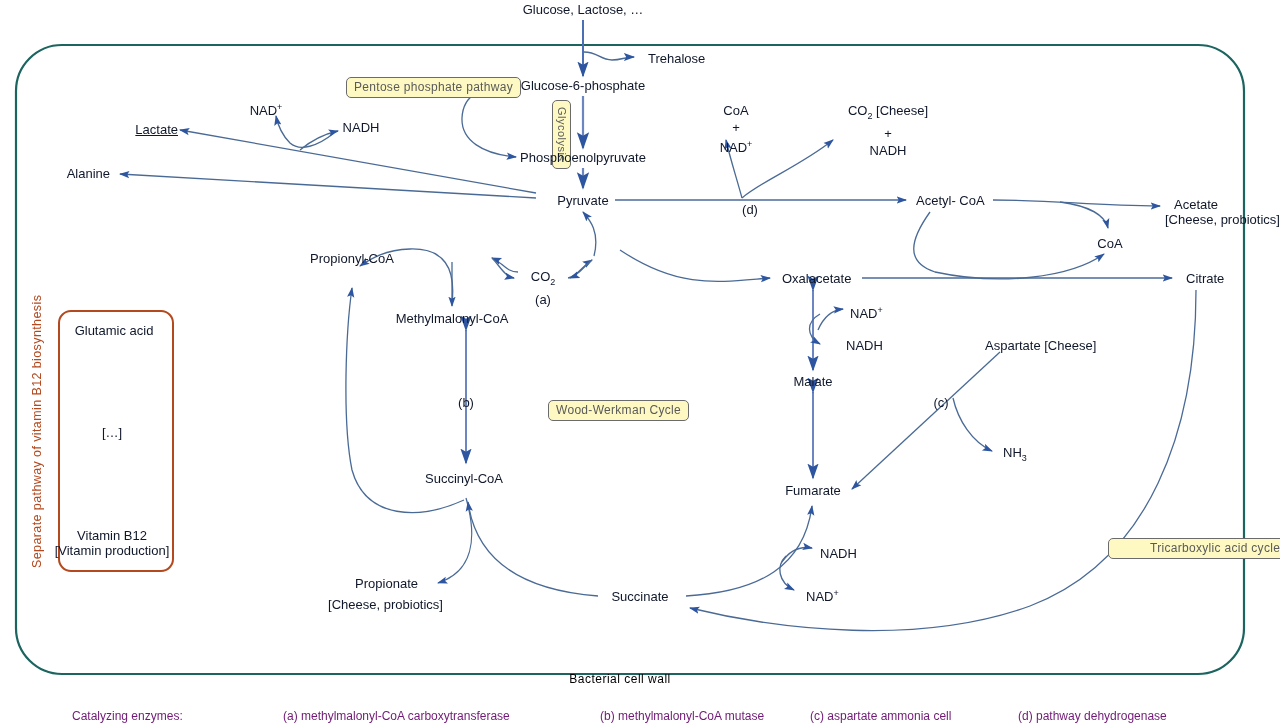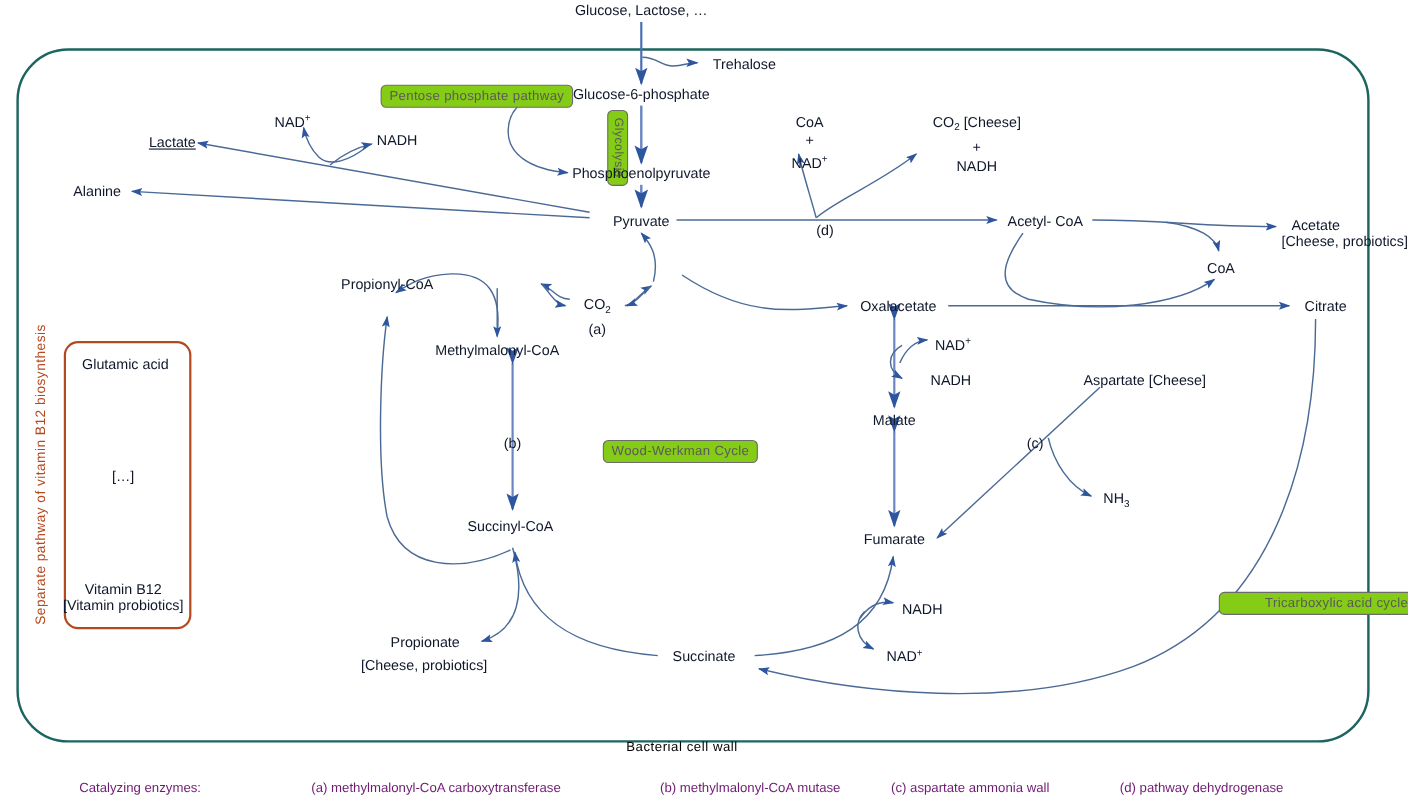--- a/index.html
+++ b/index.html
@@ -46,21 +46,21 @@
     text-align: center;
     line-height: 17px;
   }
   .boxlabel {
     position: absolute;
     font-size: 12px;
     color: #5a5a5a;
     border: 1px solid #6b6b6b;
     border-radius: 5px;
     padding: 2px 7px 3px 7px;
-    background: #84cc16;
+    background: #fef9c3;
     white-space: nowrap;
     letter-spacing: 0.3px;
   }
   .boxlabel.vert {
     writing-mode: vertical-rl;
     padding: 6px 2px 6px 3px;
     letter-spacing: 0.5px;
     font-size: 11px;
   }
   .cellwall-label {
@@ -281,23 +281,23 @@
 
   <div class="vitbox" style="left:58px; top:310px; width:112px; height:258px;"></div>
 
   <div class="vitbox-side" style="left:30px; top:312px; height:256px;">Separate pathway of vitamin B12 biosynthesis</div>
 
   <div class="lbl c" style="left:114px; top:323px;">Glutamic acid</div>
 
   <div class="lbl c" style="left:112px; top:425px;">[…]</div>
 
   <div class="lbl c" style="left:112px; top:528px;">Vitamin B12</div>
-  <div class="lbl c" style="left:112px; top:543px;">[Vitamin probiotics]</div>
+  <div class="lbl c" style="left:112px; top:543px;">[Vitamin production]</div>
 
   <div class="cellwall-label" style="left:620px; top:672px;">Bacterial cell wall</div>
 
   <div class="caption" style="left:72px; top:709px;">Catalyzing enzymes:</div>
   <div class="caption" style="left:283px; top:709px;">(a) methylmalonyl-CoA carboxytransferase</div>
   <div class="caption" style="left:600px; top:709px;">(b) methylmalonyl-CoA mutase</div>
-  <div class="caption" style="left:810px; top:709px;">(c) aspartate ammonia wall</div>
+  <div class="caption" style="left:810px; top:709px;">(c) aspartate ammonia cell</div>
   <div class="caption" style="left:1018px; top:709px;">(d) pathway dehydrogenase</div>
 
 </div>
 
 </body></html>

